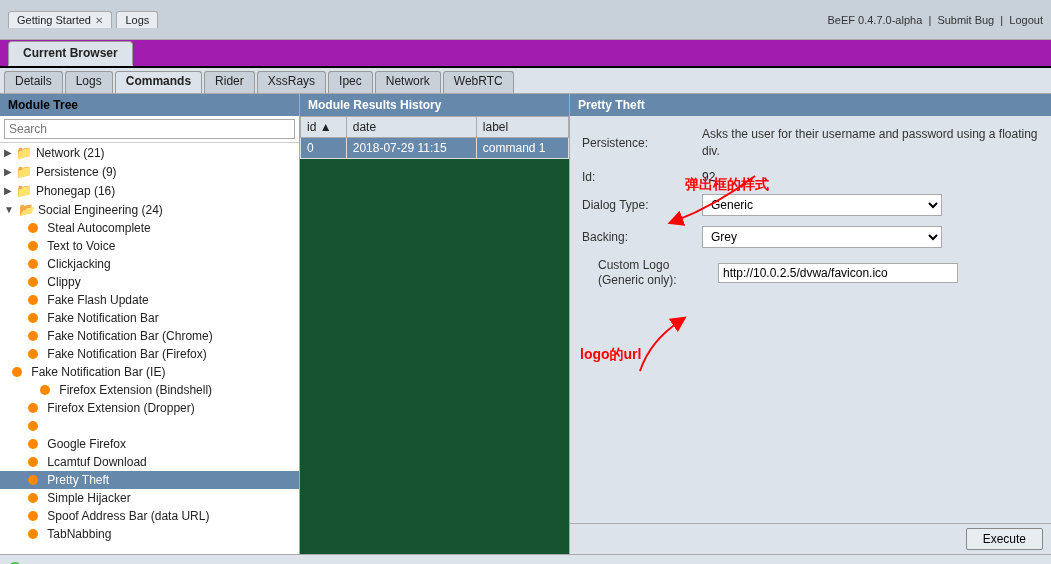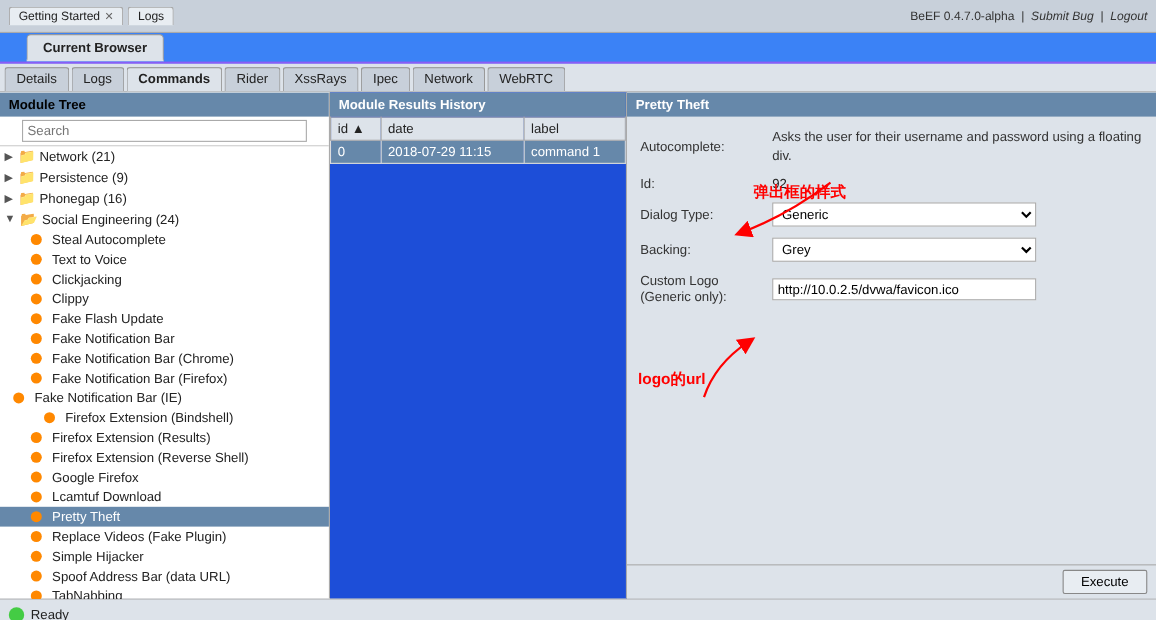--- a/index.html
+++ b/index.html
@@ -6,44 +6,44 @@
     body { font-family: Arial, sans-serif; font-size: 12px; background: #dde3ea; color: #222; }
 
     
     #top-bar {
       background: #c8d0da;
       border-bottom: 1px solid #aaa;
       display: flex;
       align-items: center;
       justify-content: space-between;
       padding: 2px 8px;
-      height: 30px;
+      height: 40px;
     }
     #top-bar-left { display: flex; gap: 4px; align-items: center; }
     .top-tab {
       background: #e8edf2;
       border: 1px solid #aaa;
       border-bottom: none;
       padding: 2px 8px;
       font-size: 11px;
       cursor: pointer;
       border-radius: 3px 3px 0 0;
       display: flex; align-items: center; gap: 4px;
     }
     .top-tab .close-x { font-size: 10px; color: #666; cursor: pointer; }
     #top-bar-right { font-size: 11px; color: #333; }
-    #top-bar-right a { color: #333; text-decoration: none; font-style: italic; }
+    #top-bar-right a { color: #333; text-decoration: none; }
 
     
     #browser-tab-bar {
-      background: #3b82f6;
-      border-bottom: 2px solid #8b5cf6;
+      background: #a21caf;
+      border-bottom: 2px solid #000000;
       display: flex;
       align-items: flex-end;
-      padding: 0 24px;
+      padding: 0 8px;
       height: 28px;
     }
     .browser-tab {
       background: #f0f0f0;
       border: 1px solid #999;
       border-bottom: none;
       padding: 4px 14px;
       font-size: 12px;
       font-weight: bold;
       cursor: pointer;
@@ -94,21 +94,21 @@
       overflow: hidden;
     }
     #module-tree-header {
       background: #6688aa;
       color: #000000;
       font-weight: bold;
       padding: 4px 8px;
       font-size: 12px;
     }
     #search-box {
-      padding: 3px 20px;
+      padding: 3px 4px;
       border-bottom: 1px solid #ccc;
     }
     #search-box input {
       width: 100%;
       padding: 2px 4px;
       border: 1px solid #aaa;
       font-size: 12px;
     }
     #tree-content {
       overflow-y: auto;
@@ -122,21 +122,21 @@
       gap: 3px;
     }
     .tree-item.selected { background: #6688aa; color: #fff; }
     .tree-item .icon-folder { color: #e8a020; font-size: 13px; }
     .tree-item .icon-dot { width: 10px; height: 10px; border-radius: 50%; background: #f80; display: inline-block; flex-shrink: 0; }
     .tree-expand { font-size: 10px; color: #555; cursor: pointer; margin-right: 2px; }
 
     
     #results-panel {
       width: 270px;
-      background: #1d4ed8;
+      background: #14532d;
       border-right: 1px solid #aaa;
       display: flex;
       flex-direction: column;
       overflow: hidden;
     }
     #results-header {
       background: #6688aa;
       color: #fff;
       font-weight: bold;
       padding: 4px 8px;
@@ -387,42 +387,37 @@
       <div class="tree-item indent-1" style="padding-left:12px;">
         <span class="icon-dot"></span>&nbsp;
         <span>Fake Notification Bar (IE)</span>
       </div>
       <div class="tree-item indent-1" style="padding-left:40px;">
         <span class="icon-dot"></span>&nbsp;
         <span>Firefox Extension (Bindshell)</span>
       </div>
       <div class="tree-item indent-1" style="padding-left:28px;">
         <span class="icon-dot"></span>&nbsp;
-        <span>Firefox Extension (Results)</span>
-      </div>
-      <div class="tree-item indent-1" style="padding-left:28px;">
-        <span class="icon-dot"></span>&nbsp;
-        <span>Firefox Extension (Reverse Shell)</span>
+        <span>Firefox Extension (Dropper)</span>
+      </div>
+      <div class="tree-item indent-1" style="padding-left:28px;">
+        <span class="icon-dot"></span>&nbsp;
       </div>
       <div class="tree-item indent-1" style="padding-left:28px;">
         <span class="icon-dot"></span>&nbsp;
         <span>Google Firefox</span>
       </div>
       <div class="tree-item indent-1" style="padding-left:28px;">
         <span class="icon-dot"></span>&nbsp;
         <span>Lcamtuf Download</span>
       </div>
 
       <div class="tree-item selected indent-1" style="padding-left:28px;">
         <span class="icon-dot" style="background:#f80;"></span>&nbsp;
         <span>Pretty Theft</span>
-      </div>
-      <div class="tree-item indent-1" style="padding-left:28px;">
-        <span class="icon-dot"></span>&nbsp;
-        <span>Replace Videos (Fake Plugin)</span>
       </div>
       <div class="tree-item indent-1" style="padding-left:28px;">
         <span class="icon-dot"></span>&nbsp;
         <span>Simple Hijacker</span>
       </div>
       <div class="tree-item indent-1" style="padding-left:28px;">
         <span class="icon-dot"></span>&nbsp;
         <span>Spoof Address Bar (data URL)</span>
       </div>
       <div class="tree-item indent-1" style="padding-left:28px;">
@@ -460,21 +455,21 @@
     </table>
   </div>
 
   <div id="detail-panel">
     <div id="detail-header">
       <span>Pretty Theft</span>
     </div>
     <div id="detail-content">
 
       <div class="field-row">
-        <span class="field-label">Autocomplete:</span>
+        <span class="field-label">Persistence:</span>
         <span class="description-text field-value">Asks the user for their username and password using a floating div.</span>
       </div>
 
       <div class="field-row">
         <span class="field-label">Id:</span>
         <span class="field-value">92</span>
       </div>
 
       <div class="field-row">
         <span class="field-label">Dialog Type:</span>
@@ -488,21 +483,21 @@
       <div class="field-row">
         <span class="field-label">Backing:</span>
         <select class="field-select">
           <option selected="">Grey</option>
           <option>Dark</option>
           <option>Transparent</option>
         </select>
       </div>
 
       <div class="field-row">
-        <span class="field-label" style="line-height:1.3;">Custom Logo<br>(Generic only):</span>
+        <span class="field-label" style="line-height:1.3;margin-left:16px;">Custom Logo<br>(Generic only):</span>
         <input type="text" class="field-input-text" value="http://10.0.2.5/dvwa/favicon.ico" style="">
       </div>
 
       <div class="annotation" style="top: 60px; left: 115px; font-size:14px; color:red;">
         弹出框的样式
       </div>
 
       <svg class="svg-arrow" width="120" height="60" style="position:absolute; top:50px; left:85px; pointer-events:none;">
         <path d="M 100,10 Q 60,40 20,55" stroke="red" stroke-width="2" fill="none" marker-end="url(#arrow)"></path>
         <defs>

